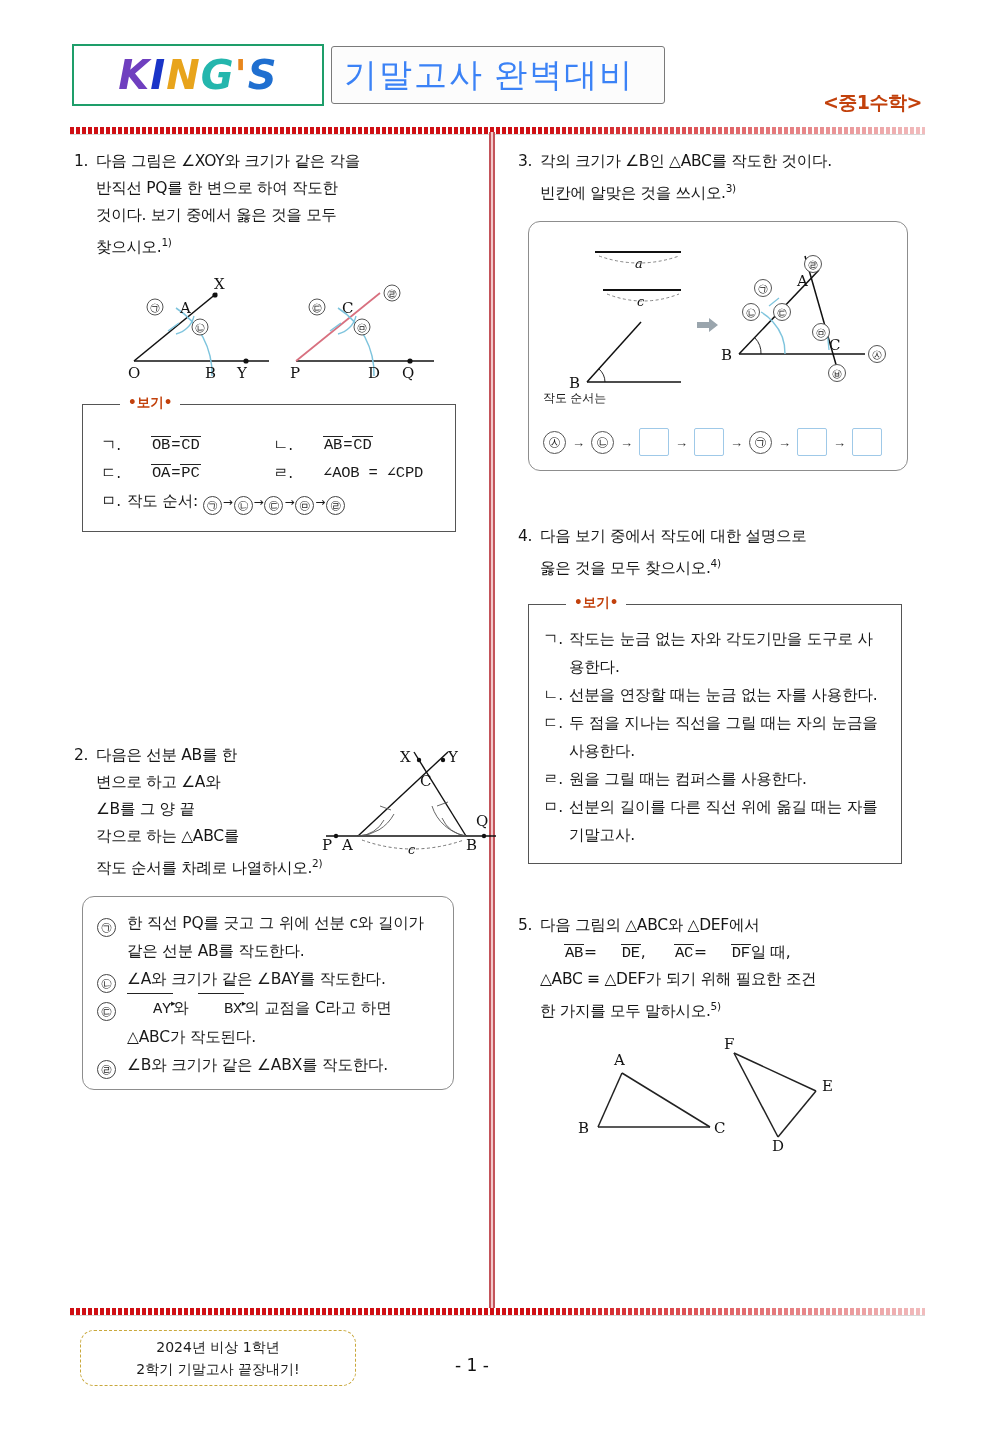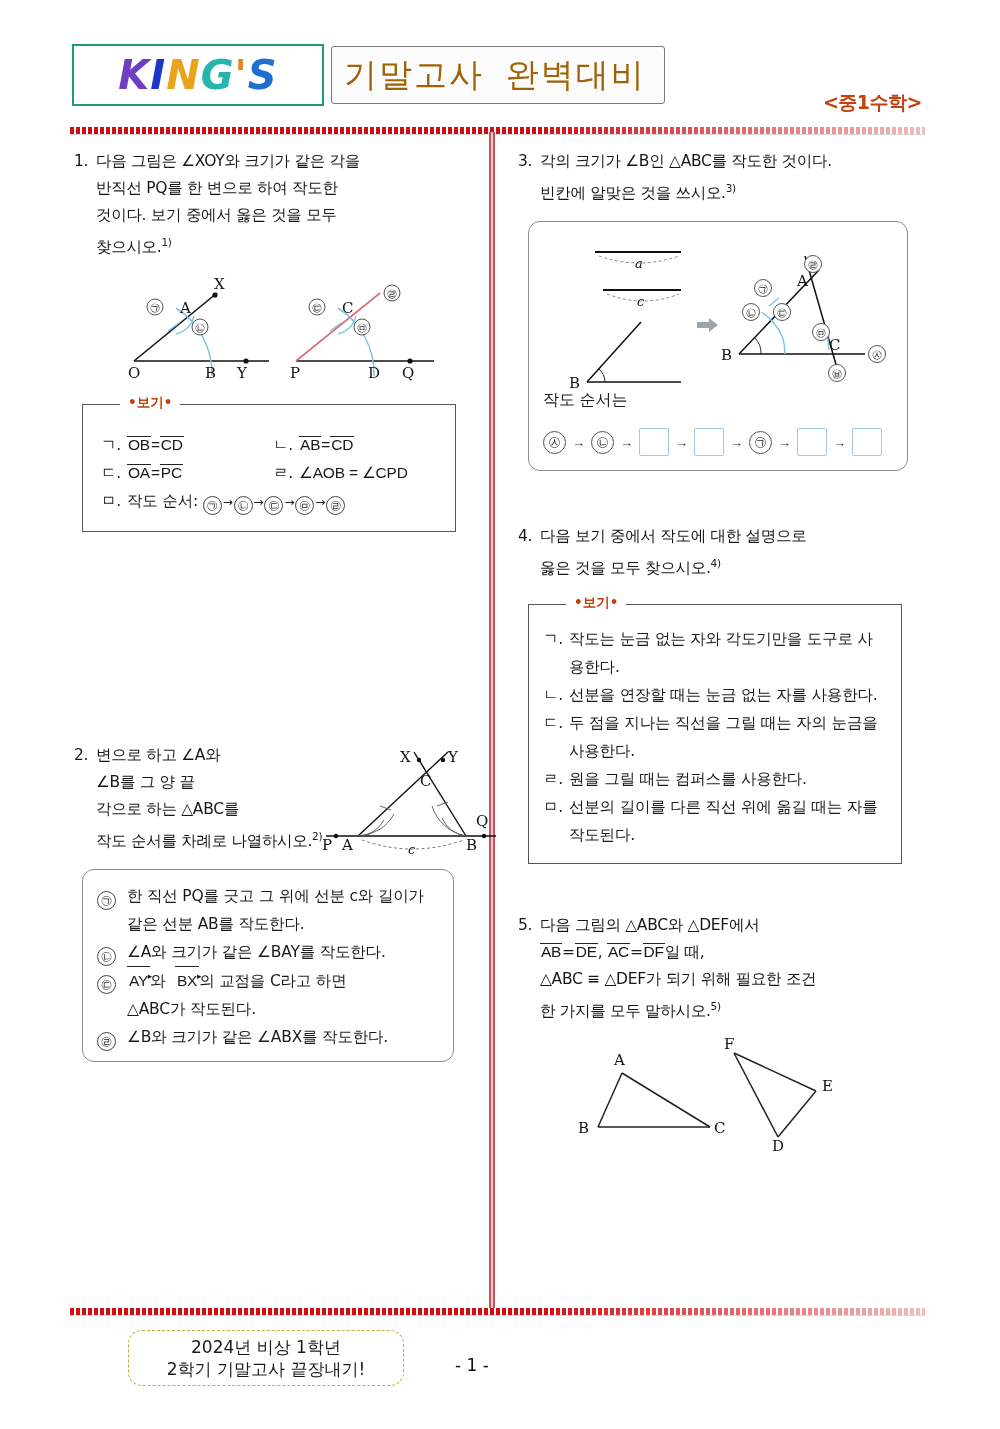--- a/index.html
+++ b/index.html
@@ -31,21 +31,21 @@
   .logo-text span { text-shadow:
       0 0 0 #fff,
       1.2px 0 0 rgba(255,255,255,.0);
     -webkit-text-stroke:1.2px rgba(255,255,255,0.0);
   }
   .title-box {
     position:absolute; left:331px; top:46px; width:334px; height:58px;
     border:1.4px solid #7a7a7a; border-radius:3px; background:#fcfcfc;
     box-sizing:border-box; display:flex; align-items:center; padding-left:12px;
   }
-  .title-text { font-size:33px; color:#a16207; letter-spacing:2px; font-family:Liberation Mono, monospace;}
+  .title-text { font-size:33px; color:#3b82f6; letter-spacing:2px; font-family:Liberation Serif, serif;}
   .subject-tag {
     position:absolute; right:78px; top:90px;
     font-size:19px; font-weight:bold; color:#c2410c;
     font-family:"DejaVu Sans", sans-serif; letter-spacing:-0.5px;
   }
   .rule-top {
     position:absolute; left:70px; top:127px; width:855px; height:7px;
     background:
       repeating-linear-gradient(90deg, #cf0f14 0 4px, #ffffff 4px 6px);
     border-bottom:1px solid #d8d8d8;
@@ -66,21 +66,21 @@
   .col-left  { position:absolute; left:74px;  top:148px; width:400px; }
   .col-right { position:absolute; left:518px; top:148px; width:402px; }
 
   .q { position:relative; }
   .q-head { display:flex; font-size:15.5px; line-height:27px; color:#161616;
             font-family:"DejaVu Sans", sans-serif; letter-spacing:-0.3px; }
   .q-num { width:22px; flex:0 0 22px; }
   .q-body { flex:1; }
   .q-line { white-space:normal; }
   sup.fn { font-size:10.5px; vertical-align:super; }
-  .mi { font-family:Liberation Sans, sans-serif; font-style:normal; }
+  .mi { font-family:Liberation Mono, monospace; font-style:normal;margin-left:24px; }
   .ovl { border-top:1.3px solid #222; padding:0 1px; display:inline-block; line-height:1.05; }
 
   
   .bogi-wrap { position:relative; margin-top:16px; }
   .bogi {
     border:1.2px solid #555; box-sizing:border-box; background:#fff;
     padding:26px 18px 16px 18px;
   }
   .bogi-label {
     position:absolute; left:38px; top:-10px; background:#fff; padding:0 8px;
@@ -128,21 +128,21 @@
   }
   .rule-bot::after{
     content:""; position:absolute; inset:0;
     background:linear-gradient(90deg, rgba(255,255,255,0) 55%, rgba(255,255,255,.72) 100%);
   }
   .footer-badge {
     position:absolute; left:80px; top:1330px; width:276px; height:56px;
     border:1.5px dashed #c9a83c; border-radius:14px; background:#fff;
     box-sizing:border-box; display:flex; flex-direction:column;
     align-items:center; justify-content:center; line-height:22px;
-    font-size:17px; color:#1a1a1a; font-family:"DejaVu Sans", sans-serif;margin-left:48px;
+    font-size:14px; color:#1a1a1a; font-family:"DejaVu Sans", sans-serif;
   }
   .page-num {
     position:absolute; left:455px; top:1355px; font-size:17px; color:#111;
     font-family:"DejaVu Sans", sans-serif;
   }
 
   
   .fig { position:relative; }
   svg { display:block; overflow:visible; }
   .lbl { font-family:"DejaVu Serif", serif; font-size:15px; fill:#111; }
@@ -254,20 +254,21 @@
           </div>
         </div>
         <div class="bogi-label">•보기•</div>
       </div>
     </div>
 
     <div class="q" style="margin-top:210px;">
       <div class="q-head">
         <div class="q-num">2.</div>
         <div class="q-body" style="position:relative;">
+          <div class="q-line" style="width:220px;">다음은 선분 AB를 한</div>
           <div class="q-line" style="width:220px;">변으로 하고 ∠A와</div>
           <div class="q-line" style="width:220px;">∠B를 그 양 끝</div>
           <div class="q-line" style="width:220px;">각으로 하는 △ABC를</div>
           <div class="q-line"><span>작도 순서를 차례로 나열하시오.</span><sup class="fn">2)</sup></div>
 
           <div class="fig" style="position:absolute; left:222px; top:2px;">
             <svg width="185" height="110" viewBox="0 0 185 110">
               <line x1="8" y1="92" x2="178" y2="92" stroke="#111" stroke-width="1.4"></line>
               <line x1="40" y1="92" x2="130" y2="8" stroke="#111" stroke-width="1.4"></line>
               <line x1="148" y1="92" x2="96" y2="8" stroke="#111" stroke-width="1.4"></line>
@@ -370,21 +371,21 @@
           <circle cx="284" cy="38" r="8.5" fill="#fff" stroke="#555" stroke-width="1"></circle>
           <text class="lbl-s" x="284" y="42" text-anchor="middle">㉣</text>
           <circle cx="292" cy="106" r="8.5" fill="#fff" stroke="#555" stroke-width="1"></circle>
           <text class="lbl-s" x="292" y="110" text-anchor="middle">㉤</text>
           <circle cx="308" cy="147" r="8.5" fill="#fff" stroke="#555" stroke-width="1"></circle>
           <text class="lbl-s" x="308" y="151" text-anchor="middle">㉥</text>
           <circle cx="348" cy="128" r="8.5" fill="#fff" stroke="#555" stroke-width="1"></circle>
           <text class="lbl-s" x="348" y="132" text-anchor="middle">㉦</text>
         </svg>
 
-        <div style="position:absolute; left:14px; top:168px; font-size:16px;">작도 순서는</div>
+        <div style="position:absolute; left:14px; top:168px; font-size:12px;">작도 순서는</div>
 
         <div class="seq" style="position:absolute; left:14px; top:200px;">
           <span class="circ-b">㉦</span>
           <span class="arw">→</span>
           <span class="circ-b">㉡</span>
           <span class="arw">→</span>
           <span class="blank"></span>
           <span class="arw">→</span>
           <span class="blank"></span>
           <span class="arw">→</span>
@@ -419,21 +420,21 @@
           <div class="item-row">
             <div class="item-mark">ㄷ.</div>
             <div class="item-txt">두 점을 지나는 직선을 그릴 때는 자의 눈금을 사용한다.</div>
           </div>
           <div class="item-row">
             <div class="item-mark">ㄹ.</div>
             <div class="item-txt">원을 그릴 때는 컴퍼스를 사용한다.</div>
           </div>
           <div class="item-row">
             <div class="item-mark">ㅁ.</div>
-            <div class="item-txt">선분의 길이를 다른 직선 위에 옮길 때는 자를 작도된다.</div>
+            <div class="item-txt">선분의 길이를 다른 직선 위에 옮길 때는 자를 기말고사.</div>
           </div>
         </div>
         <div class="bogi-label">•보기•</div>
       </div>
     </div>
 
     <div class="q" style="margin-top:48px;">
       <div class="q-head">
         <div class="q-num">5.</div>
         <div class="q-body">

